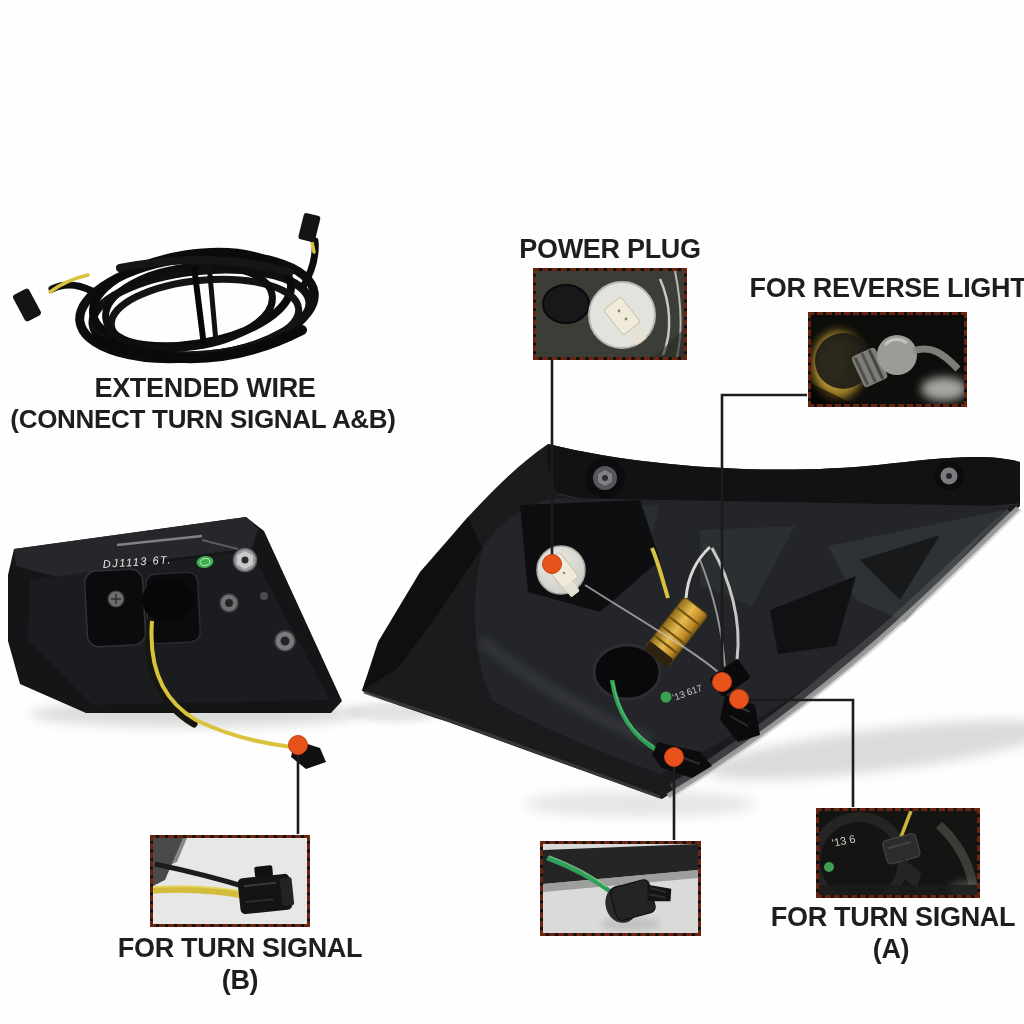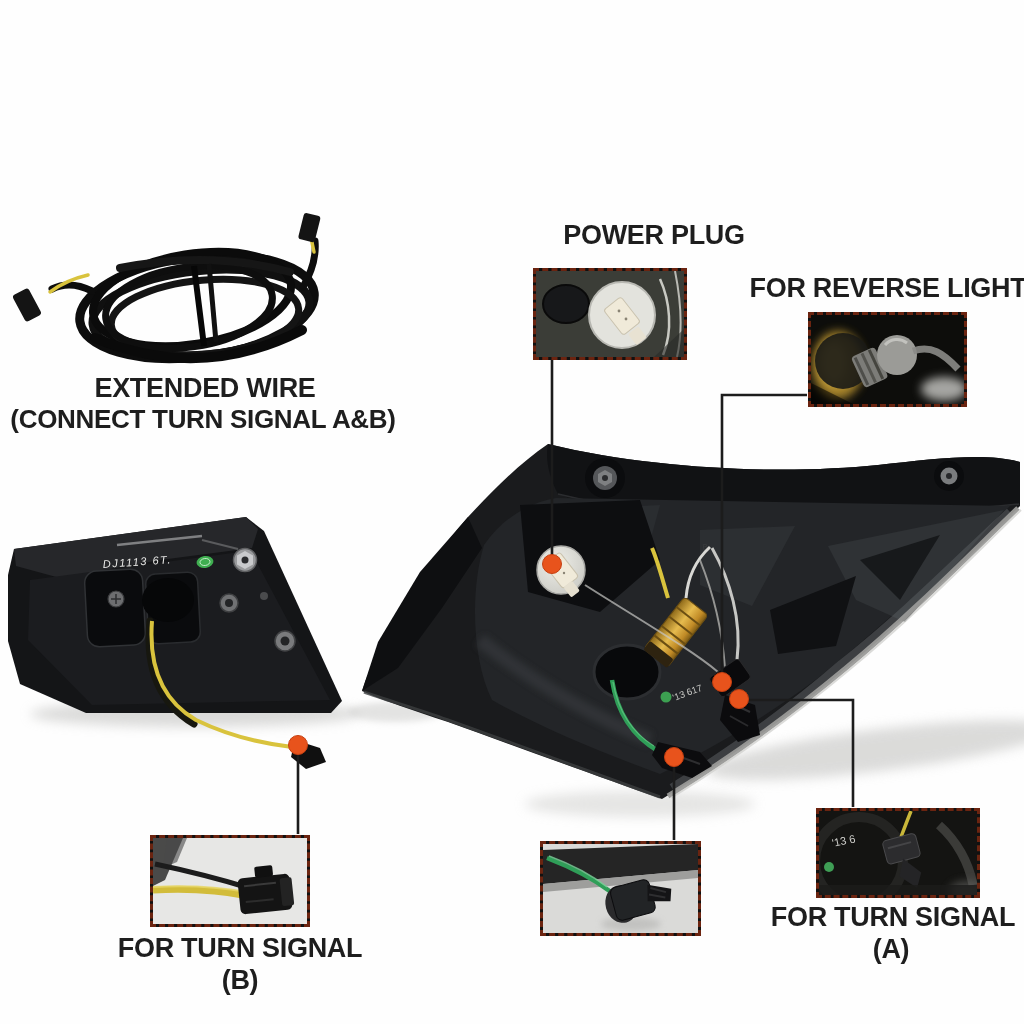--- a/index.html
+++ b/index.html
@@ -291,21 +291,21 @@
         <line x1="70" y1="34" x2="94" y2="34" stroke="#454547" stroke-width="2"></line>
       </g>
       <text x="14" y="36" font-size="11" fill="#cfcfcb" transform="rotate(-12 14 36)">'13 6</text>
       <circle cx="10" cy="56" r="5" fill="#3f9e55"></circle>
       <path d="M120,14 C138,30 150,52 154,74" fill="none" stroke="#3f3f3d" stroke-width="9" opacity="0.9"></path>
       <ellipse cx="148" cy="80" rx="18" ry="10" fill="#6a6a68" opacity="0.6" filter="url(#ab)"></ellipse>
       <rect x="0" y="74" width="158" height="10" fill="#1c1c1a" opacity="0.8"></rect>
     </svg>
   </div>
 
-  <div class="label" style="left:610px;top:222px;margin-left:44px;">POWER PLUG</div>
+  <div class="label" style="left:610px;top:236px;">POWER PLUG</div>
   <div class="label" style="left:888px;top:275px;">FOR REVERSE LIGHT</div>
   <div class="label" style="left:205px;top:375px;">EXTENDED WIRE</div>
   <div class="label" style="left:203px;top:406px;font-size:26px;">(CONNECT TURN SIGNAL A&amp;B)</div>
   <div class="label" style="left:240px;top:935px;">FOR TURN SIGNAL</div>
   <div class="label" style="left:240px;top:967px;">(B)</div>
   <div class="label" style="left:893px;top:904px;">FOR TURN SIGNAL</div>
   <div class="label" style="left:891px;top:936px;">(A)</div>
 </div>
 
 </body></html>

